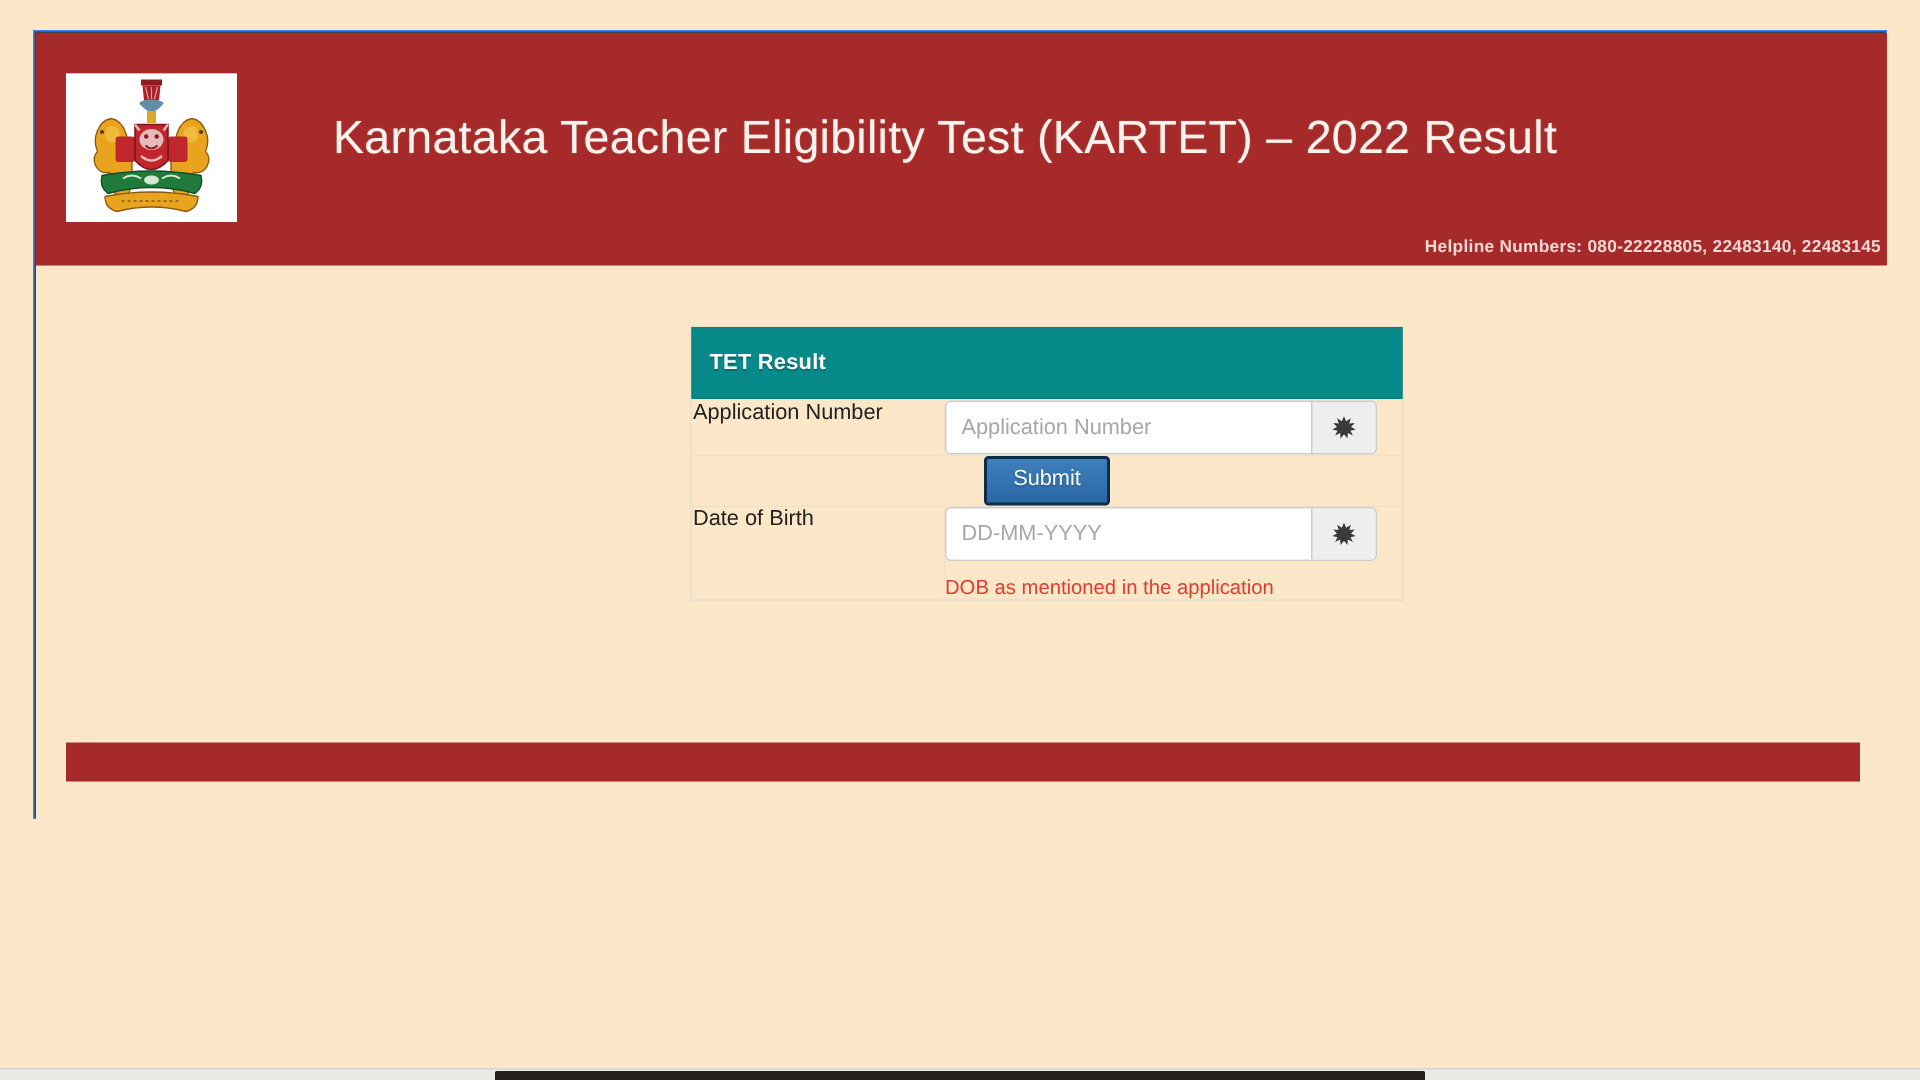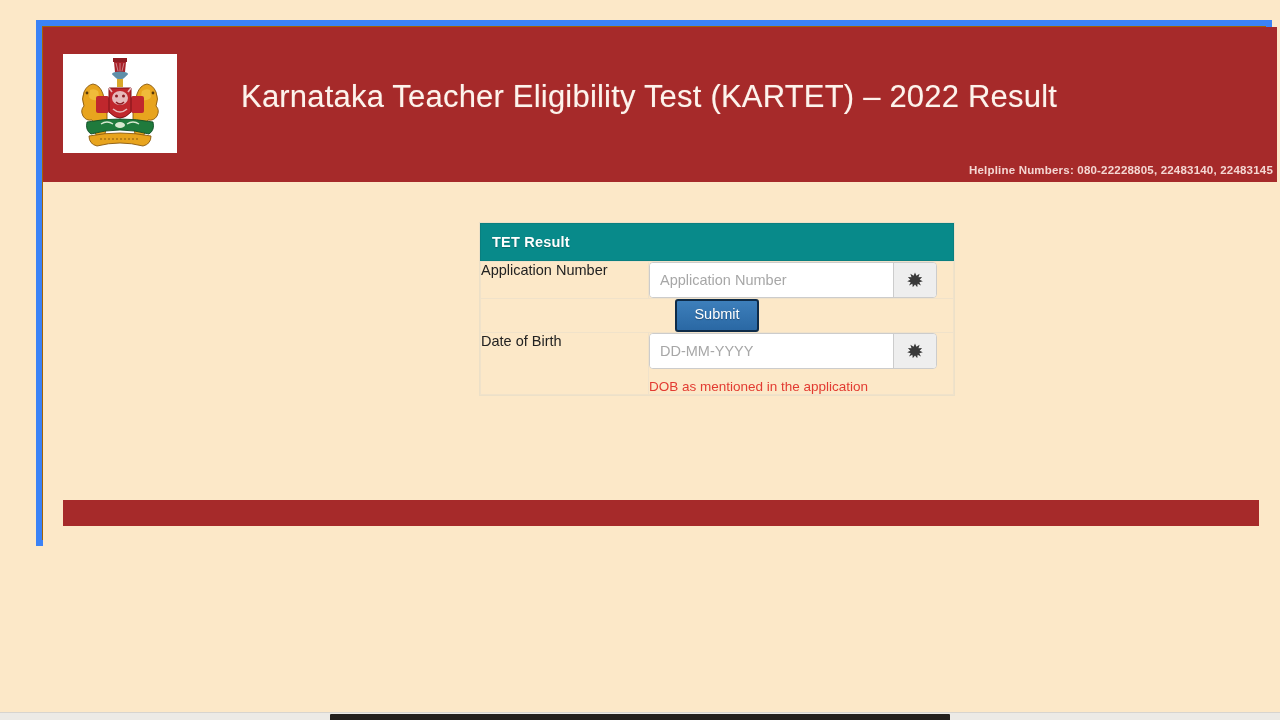--- a/index.html
+++ b/index.html
@@ -15,26 +15,26 @@
   #page {
     position: relative;
     width: 1280px;
     height: 720px;
     background: #fce8c8;
   }
 
   
   .content-frame {
     position: absolute;
-    left: 36px;
+    left: 22px;
     top: 20px;
     width: 1236px;
     height: 526px;
-    border: 6px solid #3b82f6;
-    background: #a16207;
+    border: 1px solid #3b82f6;
+    background: #404040;
     box-sizing: border-box;
   }
 
   
   .site-header {
     position: absolute;
     left: 1px;
     top: 1px;
     width: 1234px;
     height: 155px;
@@ -93,21 +93,21 @@
     position: absolute;
     left: 436px;
     top: 40px;
     width: 476px;
     background: #fce8c8;
     border: 1px solid #ece0c8;
     box-sizing: border-box;
   }
 
   .panel-head {
-    height: 38px;
+    height: 48px;
     background: #088a8a;
     border: 1px solid #0a7f7f;
     box-sizing: border-box;
     display: flex;
     align-items: center;
     padding-left: 11px;
   }
 
   .panel-head-title {
     color: #ffffff;

